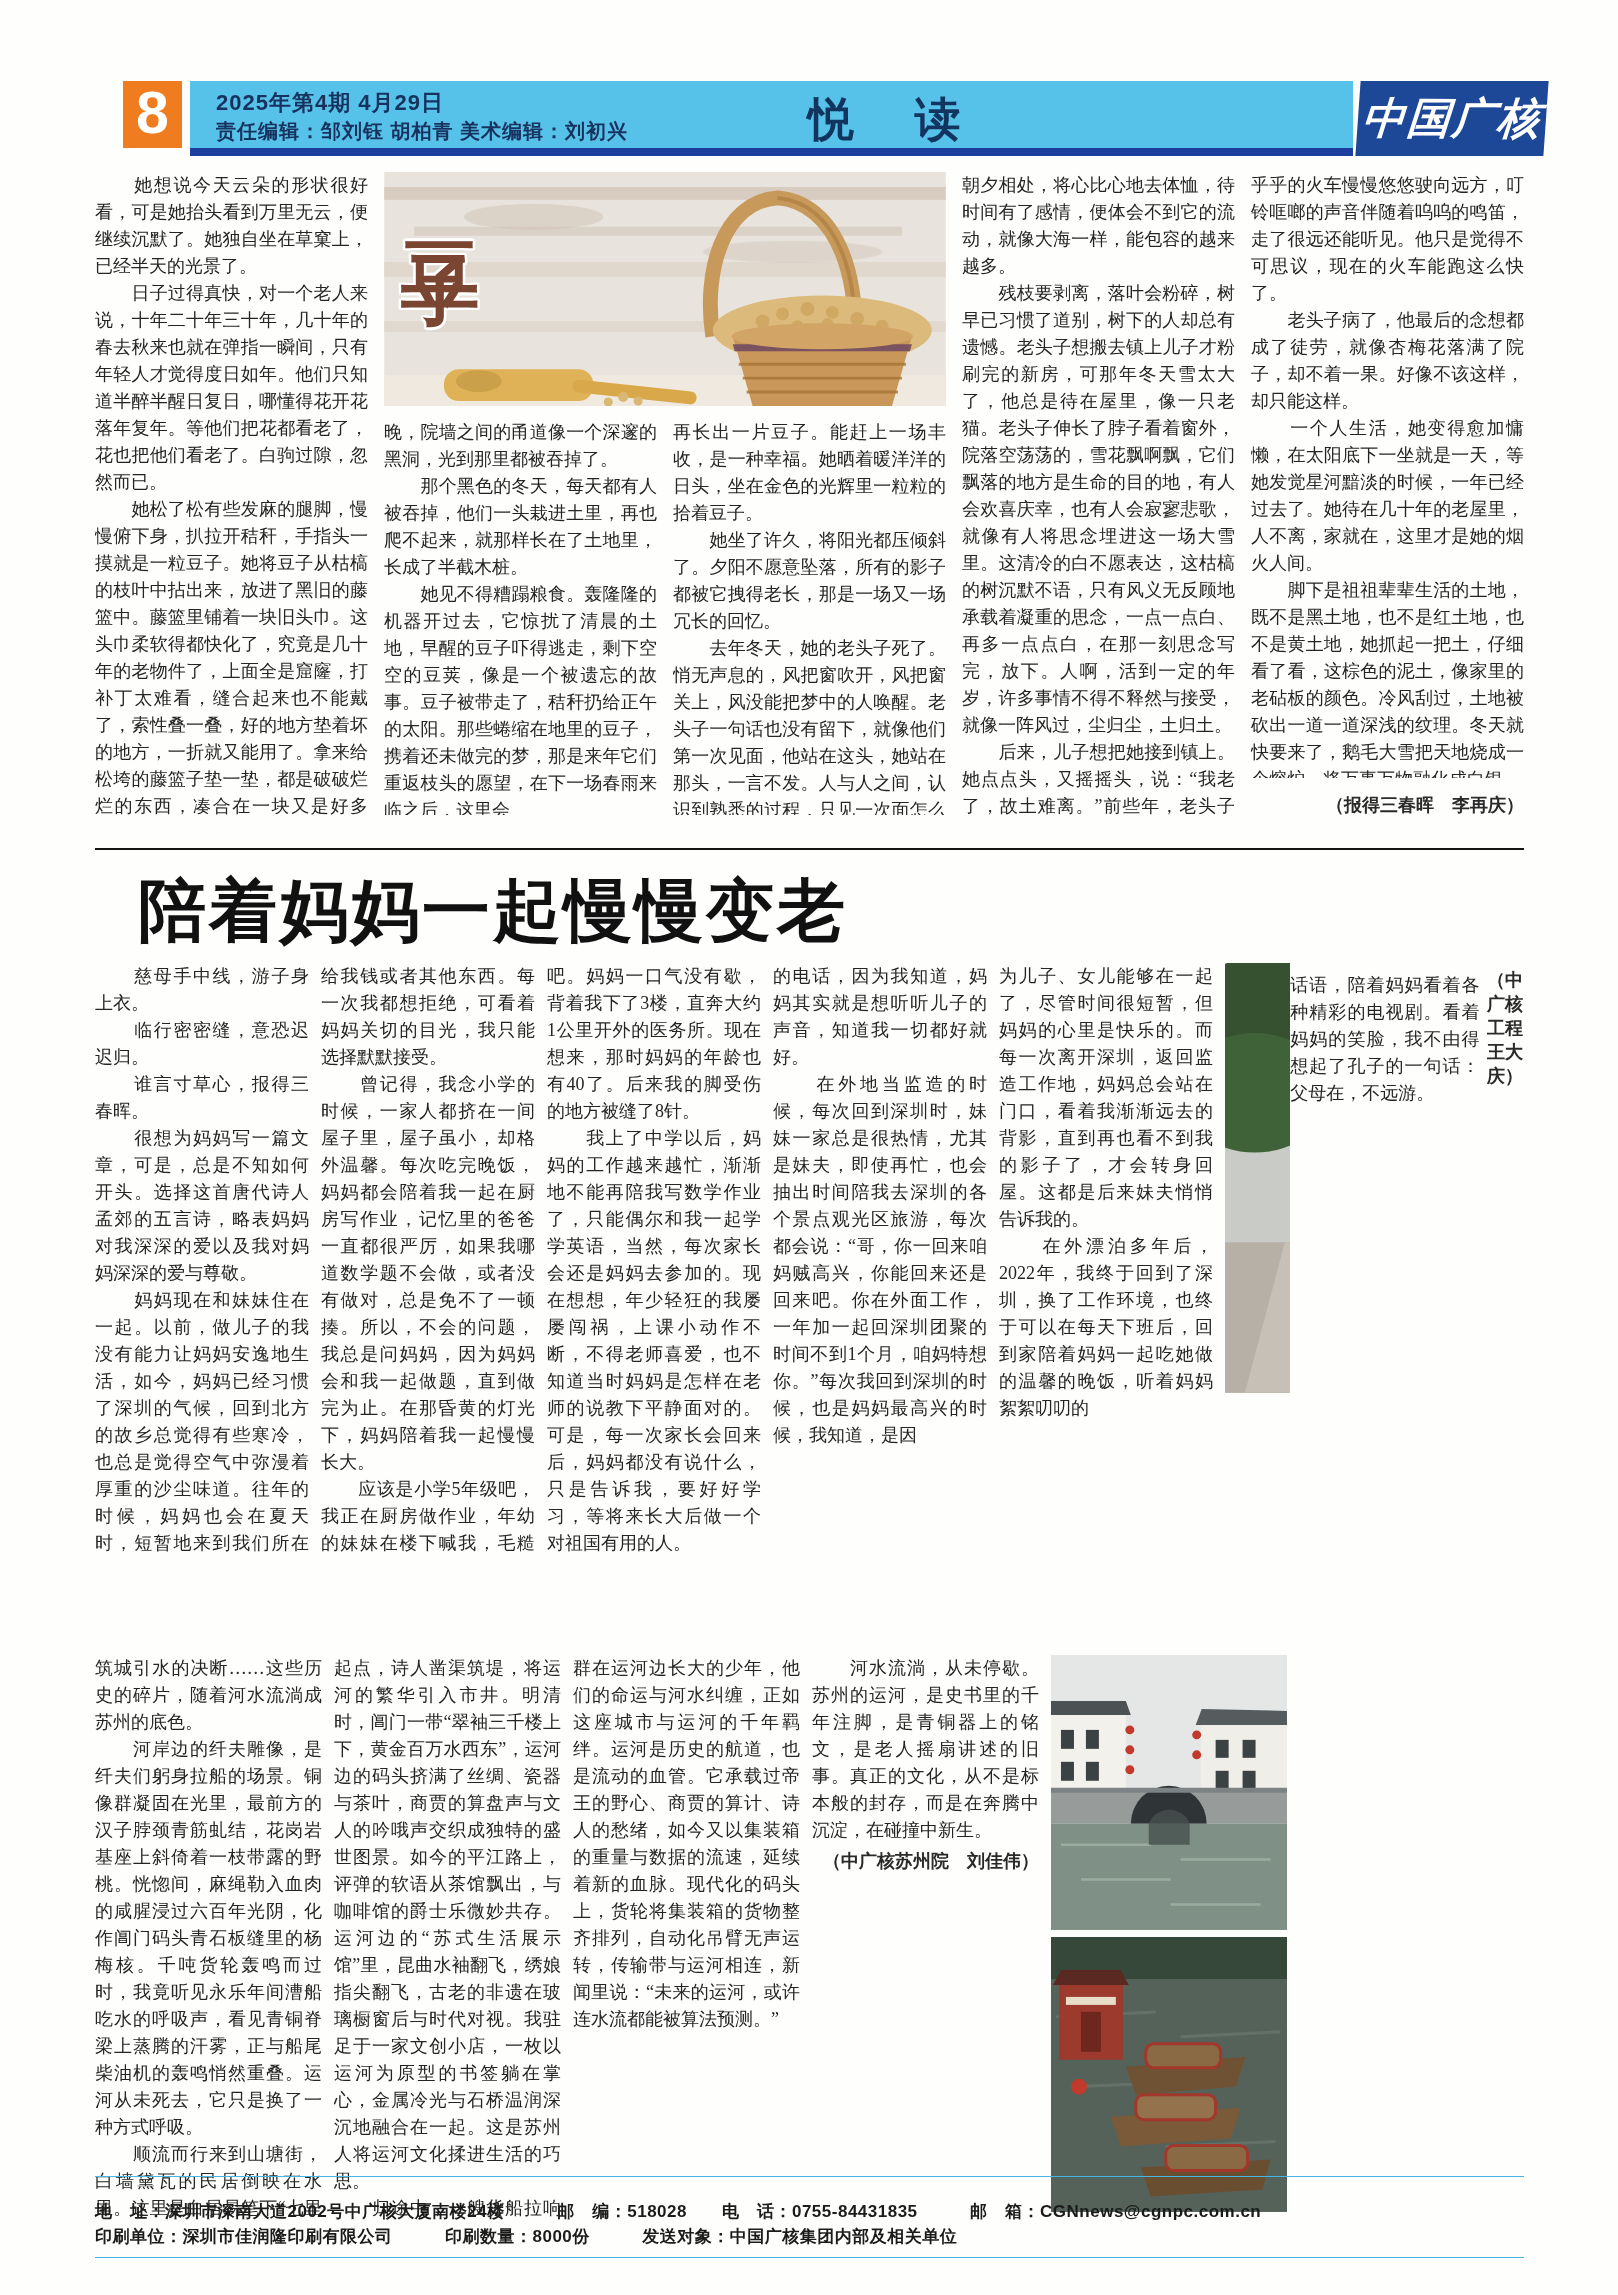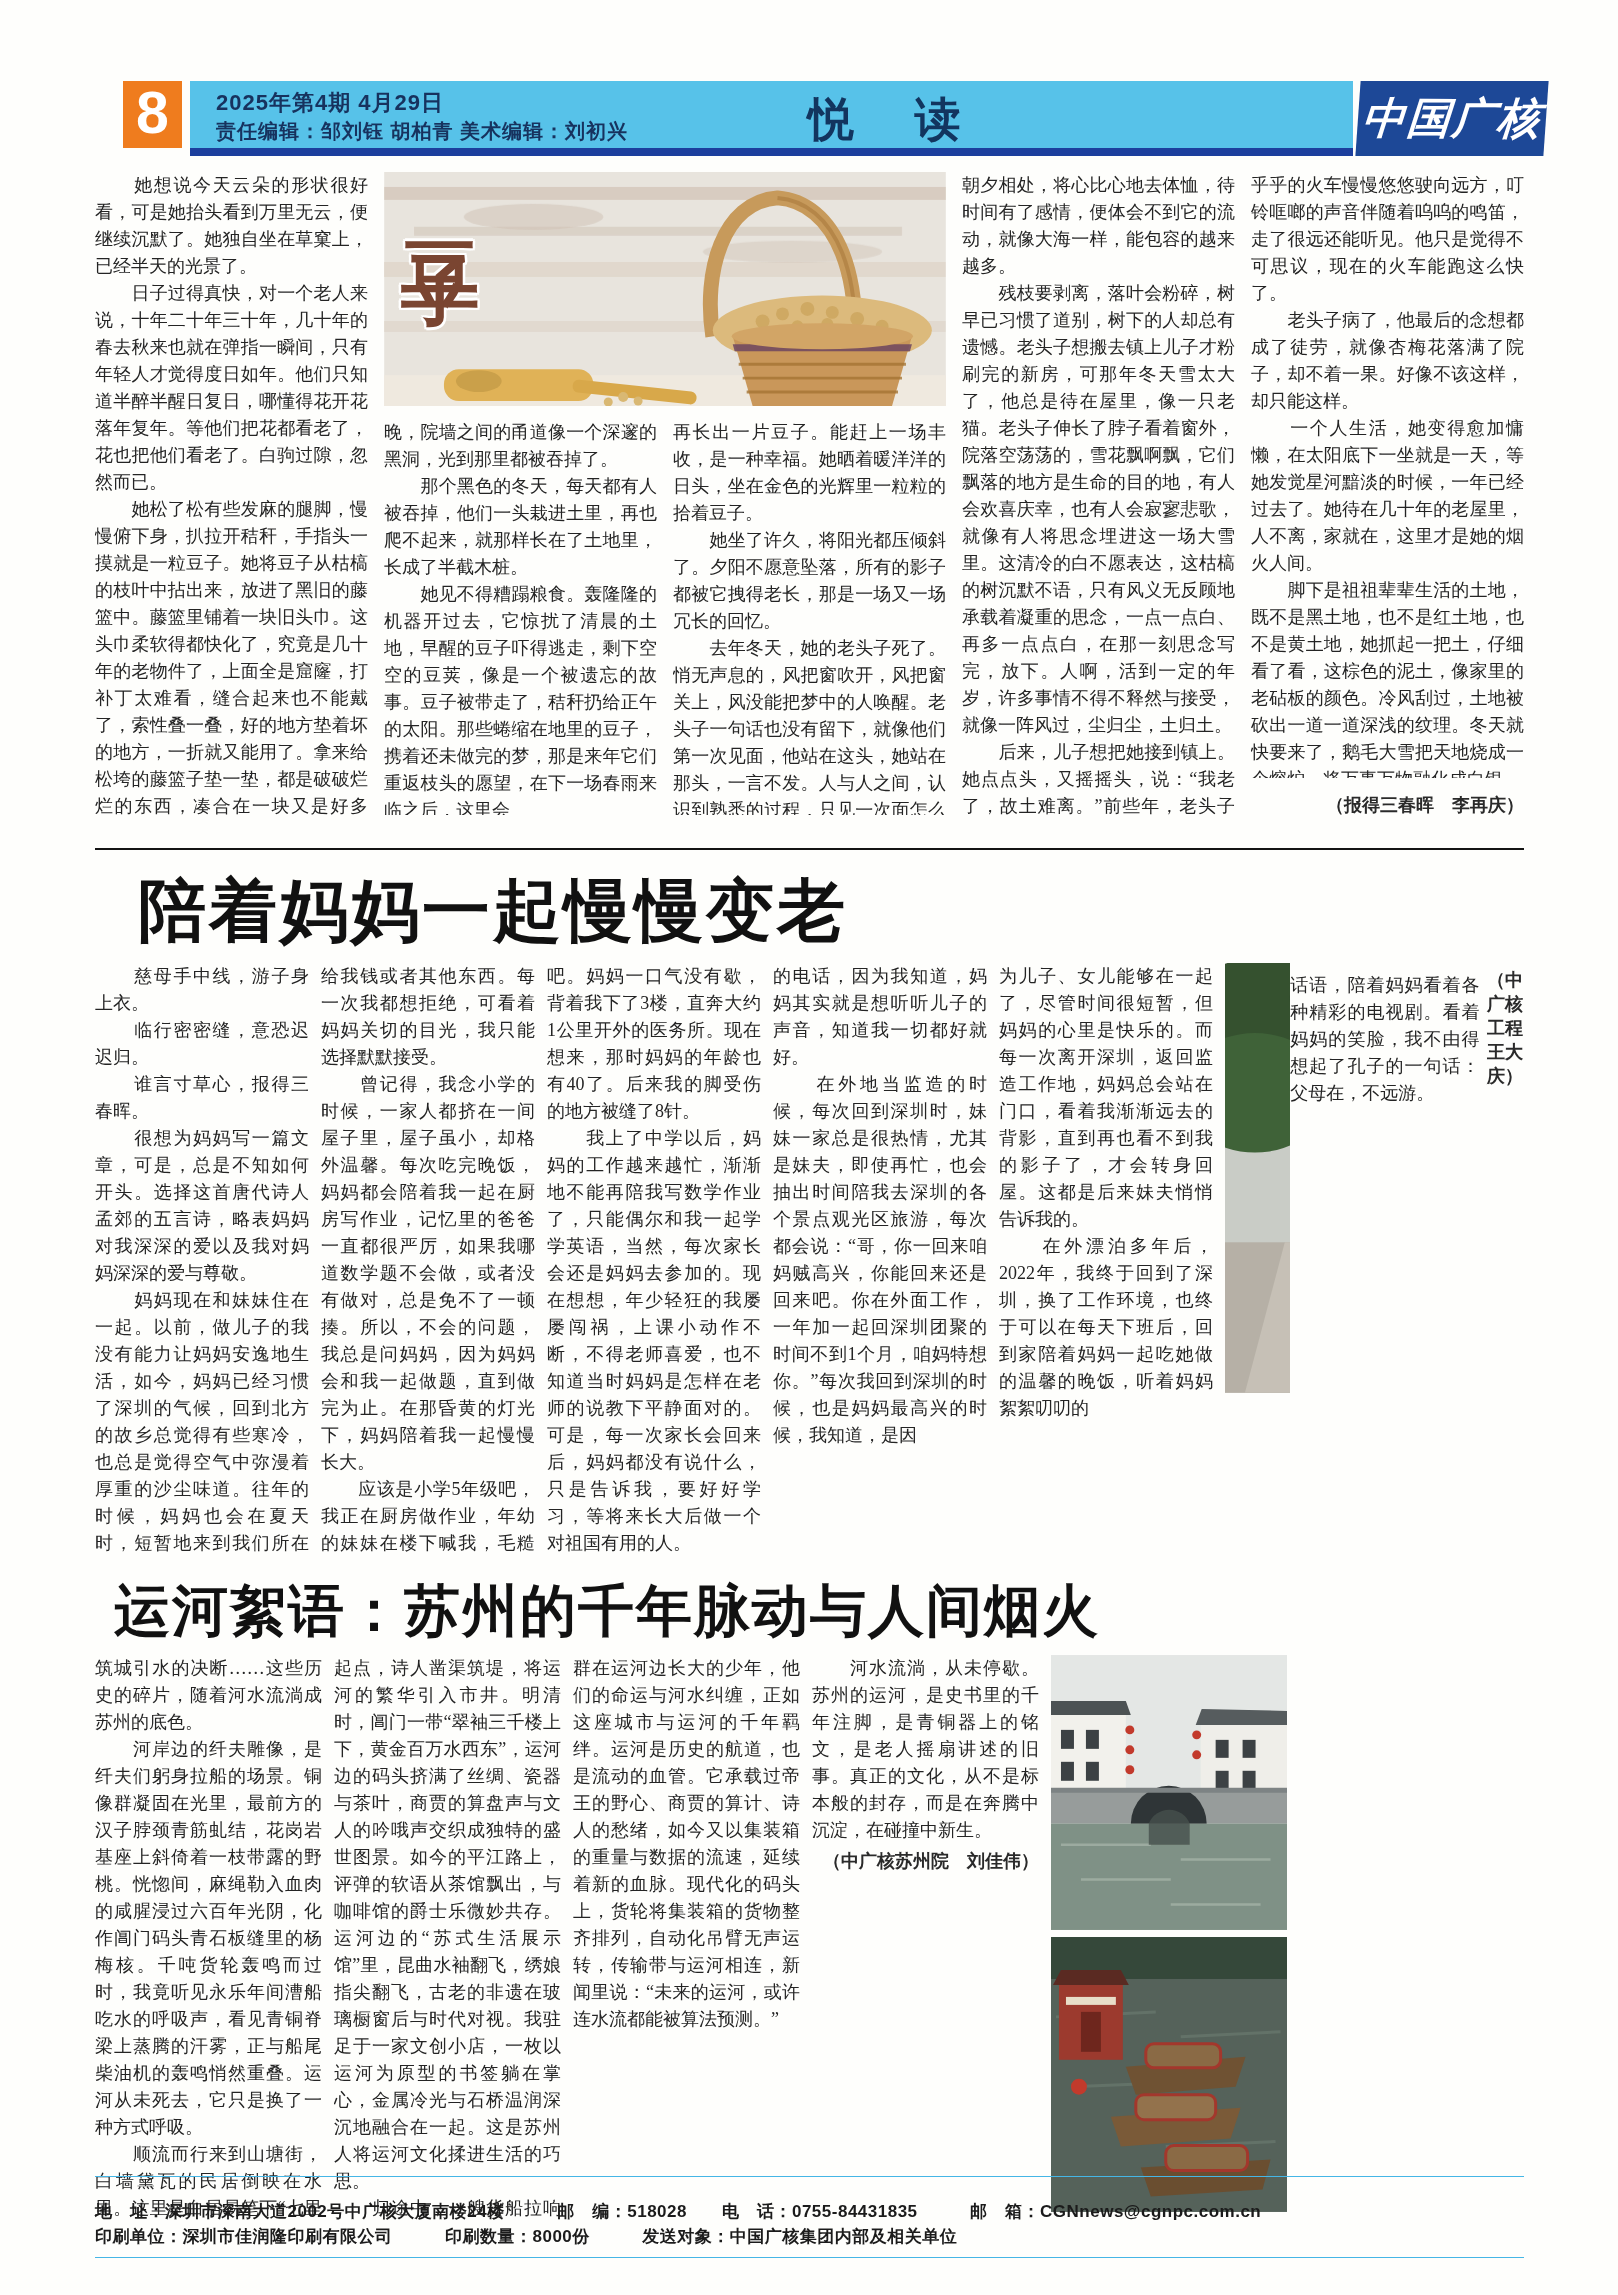--- a/index.html
+++ b/index.html
@@ -225,21 +225,20 @@
             <rect x="326" y="642" width="36" height="16" fill="#26262a"></rect>
           </g>
         </svg>
       </div>
       <div class="coltext">话语，陪着妈妈看着各种精彩的电视剧。看着妈妈的笑脸，我不由得想起了孔子的一句话：父母在，不远游。
 　　小时候，妈妈牵着我的小手陪着我一起慢慢长大，现在，我牵着妈妈的手陪着她一起慢慢变老。</div>
       <div class="byline">（中广核工程　王大庆）</div>
     </div>
   </div>
 
-  <h2 class="art-title art3-title" style="margin:0;">运河絮语：苏州的千年脉动与人间烟火</h2>
 
   <div class="art3">
     <div class="a3col coltext">筑城引水的决断……这些历史的碎片，随着河水流淌成苏州的底色。
 　　河岸边的纤夫雕像，是纤夫们躬身拉船的场景。铜像群凝固在光里，最前方的汉子脖颈青筋虬结，花岗岩基座上斜倚着一枝带露的野桃。恍惚间，麻绳勒入血肉的咸腥浸过六百年光阴，化作阊门码头青石板缝里的杨梅核。千吨货轮轰鸣而过时，我竟听见永乐年间漕船吃水的呼吸声，看见青铜脊梁上蒸腾的汗雾，正与船尾柴油机的轰鸣悄然重叠。运河从未死去，它只是换了一种方式呼吸。
 　　顺流而行来到山塘街，白墙黛瓦的民居倒映在水里。这里是白居易笔下“七里山塘”的</div>
     <div class="a3col coltext">起点，诗人凿渠筑堤，将运河的繁华引入市井。明清时，阊门一带“翠袖三千楼上下，黄金百万水西东”，运河边的码头挤满了丝绸、瓷器与茶叶，商贾的算盘声与文人的吟哦声交织成独特的盛世图景。如今的平江路上，评弹的软语从茶馆飘出，与咖啡馆的爵士乐微妙共存。运河边的“苏式生活展示馆”里，昆曲水袖翻飞，绣娘指尖翻飞，古老的非遗在玻璃橱窗后与时代对视。我驻足于一家文创小店，一枚以运河为原型的书签躺在掌心，金属冷光与石桥温润深沉地融合在一起。这是苏州人将运河文化揉进生活的巧思。
 　　归途中，一艘货船拉响汽笛。我想起电视剧《北上》里那</div>
     <div class="a3col coltext">群在运河边长大的少年，他们的命运与河水纠缠，正如这座城市与运河的千年羁绊。运河是历史的航道，也是流动的血管。它承载过帝王的野心、商贾的算计、诗人的愁绪，如今又以集装箱的重量与数据的流速，延续着新的血脉。现代化的码头上，货轮将集装箱的货物整齐排列，自动化吊臂无声运转，传输带与运河相连，新闻里说：“未来的运河，或许连水流都能被算法预测。”</div>
     <div class="a3col">
       <div class="coltext">　　河水流淌，从未停歇。苏州的运河，是史书里的千年注脚，是青铜器上的铭文，是老人摇扇讲述的旧事。真正的文化，从不是标本般的封存，而是在奔腾中沉淀，在碰撞中新生。</div>

